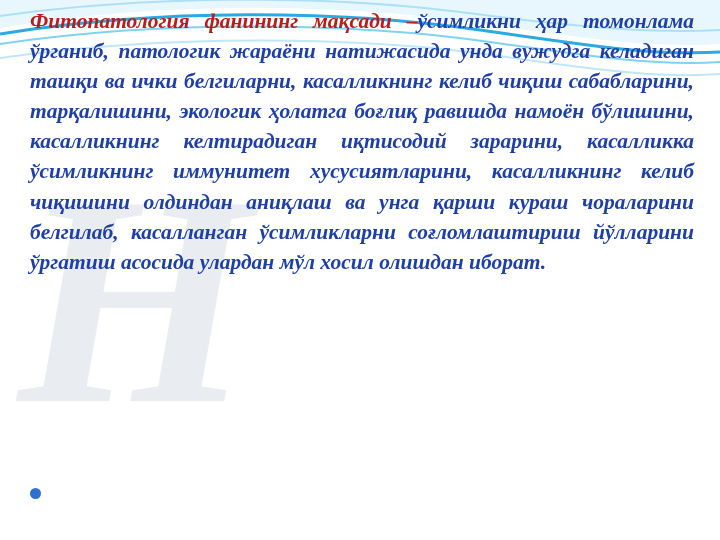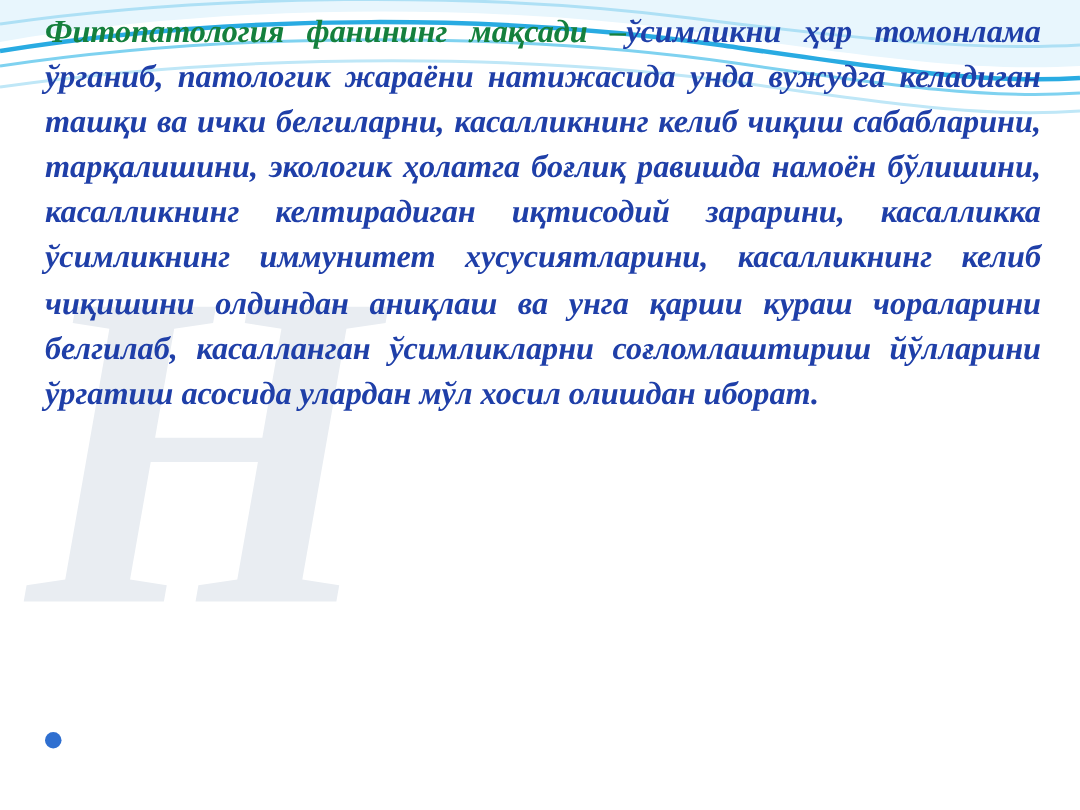--- a/index.html
+++ b/index.html
@@ -79,21 +79,21 @@
     text-justify: inter-word;
     font-size: 21.5px;
     line-height: 1.40;
     font-style: italic;
     font-weight: bold;
     color: #1f3fa8;
     font-family: "Liberation Serif", serif;
   }
 
   .body-text .lead {
-    color: #15803d;
+    color: #b91c1c;
   }
 
   .bullet-row {
     position: absolute;
     left: 30px;
     top: 478px;
     width: 664px;
     height: 30px;
     display: flex;
     align-items: center;

